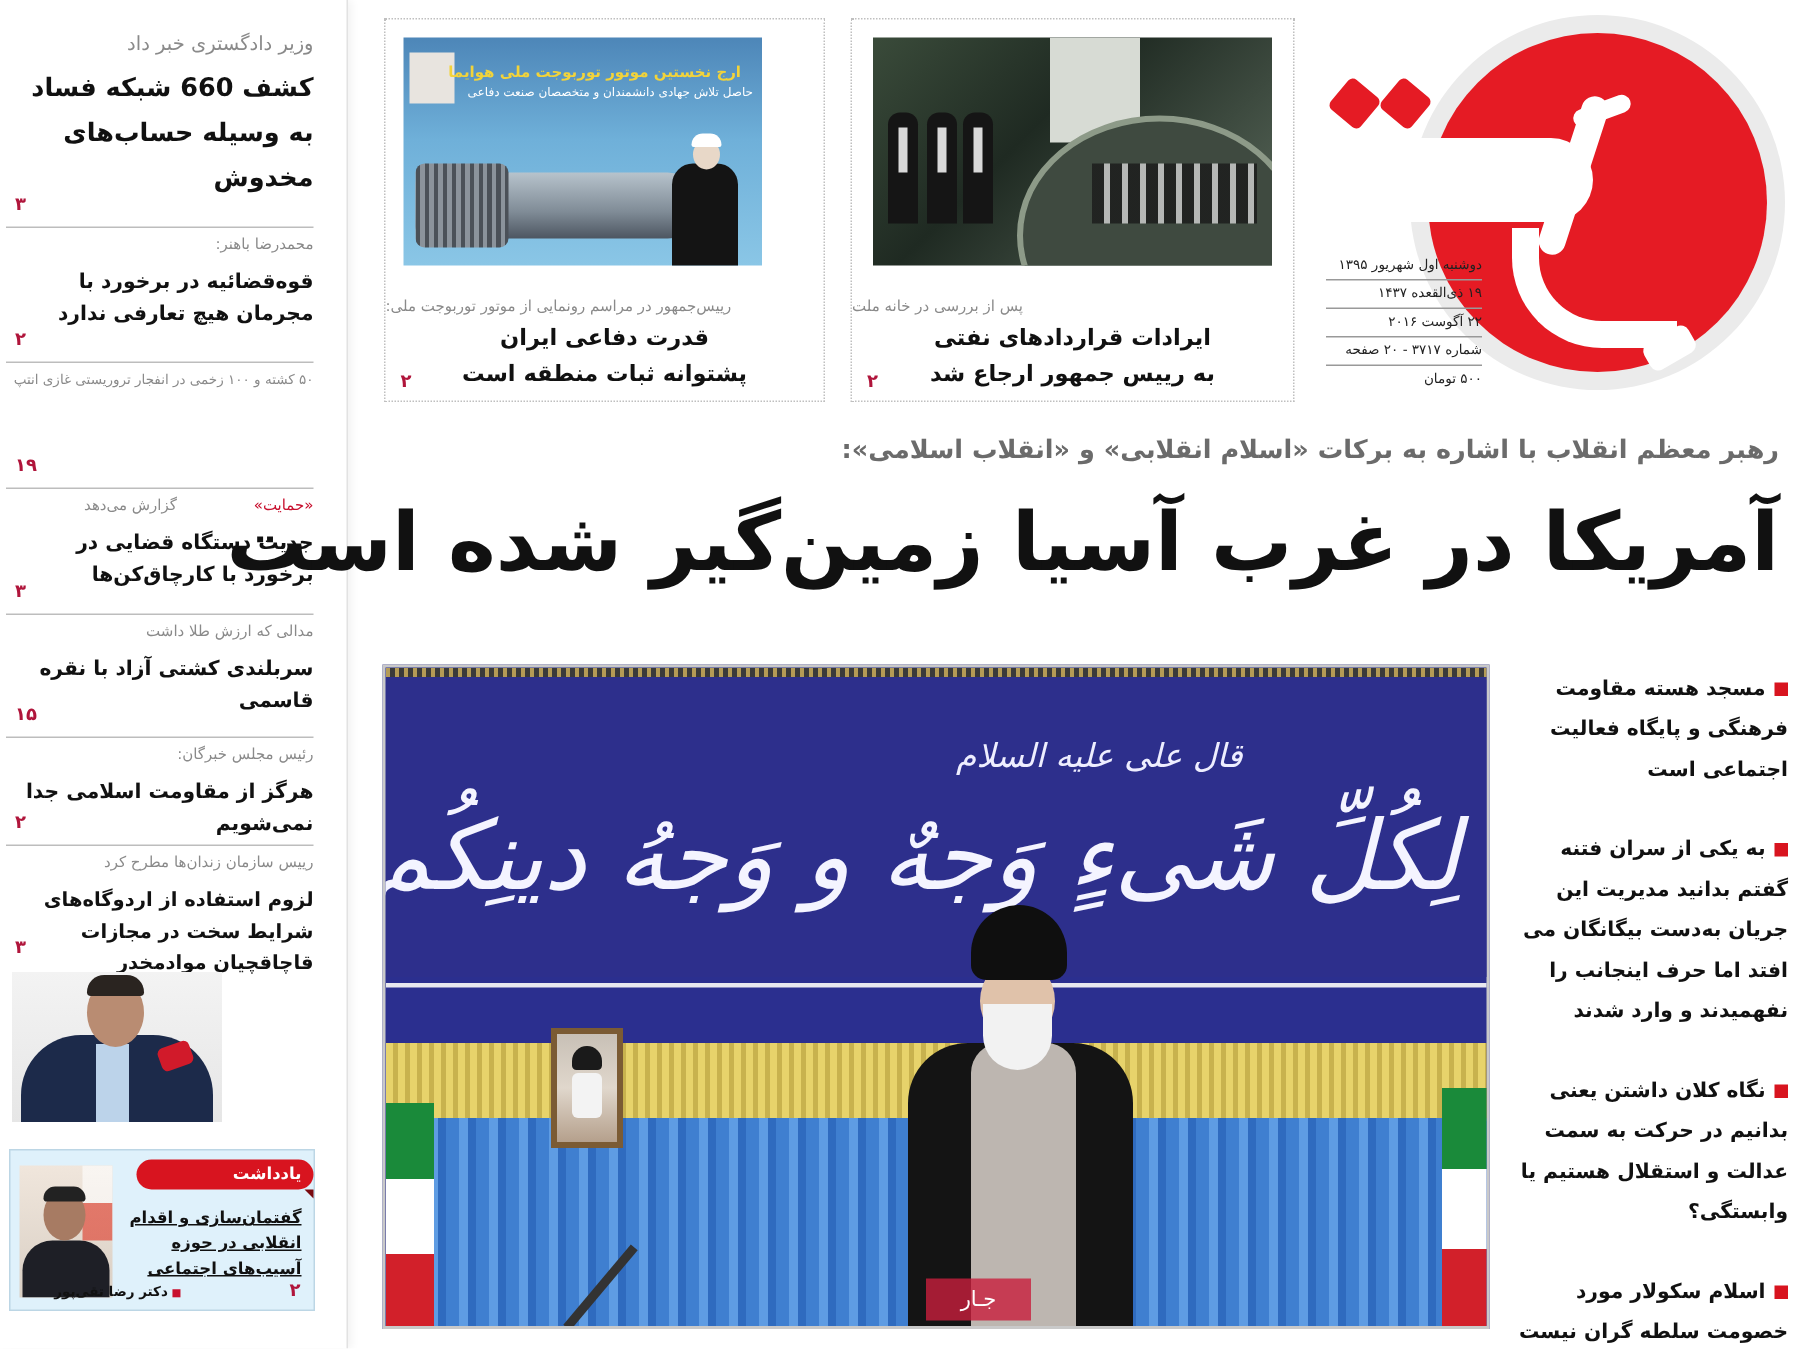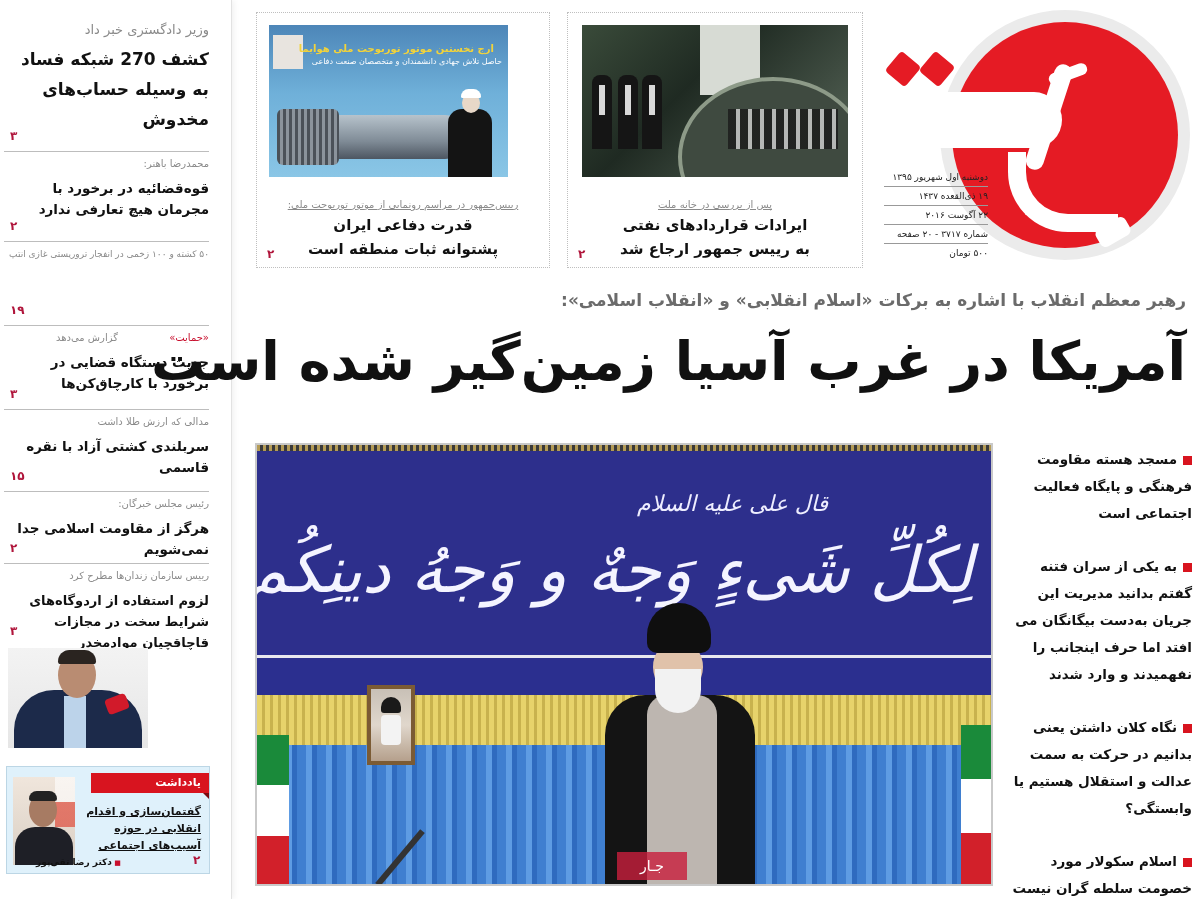--- a/index.html
+++ b/index.html
@@ -29,40 +29,40 @@
   .sb-photo .head { position:absolute; left:50px; top:4px; width:38px; height:46px; background:#b98c72; border-radius: 50%; }
   .sb-photo .hair { position:absolute; left:50px; top:2px; width:38px; height:14px; background:#2a2420; border-radius: 18px 18px 4px 4px; }
   .sb-photo .mic { position:absolute; left:98px; top:48px; width:22px; height:16px; background:#d11a2a; border-radius:4px; transform: rotate(-20deg); }
 
   .note-box {
     position: absolute; left: 6px; top: 766px; width: 204px; height: 108px;
     background: #dff1fb; border: 1px solid #bcd6e5;
   }
   .note-tag {
     position: absolute; right: 0; top: 6px; width: 118px; height: 20px;
-    background: #d8141f; color: #fff; font-size: 11px; font-weight: bold; padding-right: 8px; line-height: 20px; text-align: right;
+    background: #d8141f; color: #fff; font-size: 11px; font-weight: bold; padding-right: 8px; line-height: 20px; text-align: right; border-radius: 10px;
   }
   .note-tag:after { content:""; position:absolute; right:0; bottom:-6px; border-left: 6px solid transparent; border-top: 6px solid #7a0a10; }
   .note-photo { position:absolute; left:6px; top:10px; width:62px; height:88px; background: linear-gradient(180deg,#f0e6dc,#d9cfc4); overflow:hidden; }
   .note-photo .flag { position:absolute; right:0; top:0; width:20px; height:50px; background: linear-gradient(180deg,#fff 0 50%, #d32 50% 100%); opacity:.6; }
   .note-photo .suit { position:absolute; left:2px; bottom:0; width:58px; height:38px; background:#1e1f26; border-radius:20px 20px 0 0; }
   .note-photo .head { position:absolute; left:16px; top:16px; width:28px; height:34px; background:#a77b63; border-radius:50%; }
   .note-photo .hair { position:absolute; left:16px; top:14px; width:28px; height:10px; background:#222; border-radius:14px 14px 4px 4px; }
   .note-title { position:absolute; right:8px; top:36px; width:120px; font-size: 11px; font-weight:bold; text-align:right; line-height: 17px; color:#111;text-decoration:underline; }
   .note-author { position:absolute; right:88px; bottom:6px; font-size: 9px; font-weight:bold; color:#111; }
   .note-author:before { content:"■ "; color:#c8102e; font-size:7px; }
   .note-page-l { position:absolute; left:186px; bottom:6px; font-size:12px; color:#b0153b; font-weight:bold; }
 
   
   .card {
     position: absolute; top: 12px; height: 256px; background:#fff;
     border: 1px dotted #bfbfbf;
   }
   .card-photo { position: absolute; top: 12px; overflow: hidden; }
-  .card-kicker { position:absolute; width:100%; top: 186px; text-align:center; font-size: 10px; color:#8a8a8a;text-decoration:underline; }
+  .card-kicker { position:absolute; width:100%; top: 186px; text-align:left; font-size: 10px; color:#8a8a8a; }
   .card-title { position:absolute; width:100%; top: 200px; text-align:center; font-size: 15px; font-weight:bold; line-height: 24px; color:#111; }
   .card-page { position:absolute; left: 10px; bottom: 6px; font-size: 12px; color:#b0153b; font-weight:bold; }
 
   
   .p-def { left: 12px; width: 239px; height: 152px; background: linear-gradient(180deg,#4d86b8 0%, #6fb0d9 45%, #8ac6e6 100%); }
   .p-def .banner-t1 { position:absolute; right:14px; top:18px; font-size:10px; color:#f2d33a; font-weight:bold; }
   .p-def .banner-t2 { position:absolute; right:6px; top:32px; font-size:8px; color:#fff; }
   .p-def .engine { position:absolute; left:8px; top:90px; width:190px; height:44px; background: linear-gradient(180deg,#b7c3cc,#7f8b96 60%,#4d5661); border-radius: 8px 22px 22px 8px; }
   .p-def .engine2 { position:absolute; left:8px; top:84px; width:62px; height:56px; background: repeating-linear-gradient(90deg,#4b5158 0 3px,#8b939b 3px 6px); border-radius:6px; }
   .p-def .man { position:absolute; right:16px; top:84px; width:44px; height:70px; background:#141414; border-radius:14px 14px 0 0; }
@@ -128,21 +128,21 @@
   .bullets { position:absolute; right: 8px; top: 446px; width: 190px; }
   .bullet { position: relative; font-size: 13.5px; font-weight:bold; text-align: right; line-height: 27px; color:#111; margin-bottom: 26px; }
   .bullet .sq { display:inline-block; width:9px; height:9px; background:#d8141f; margin-left:6px; vertical-align: middle; }
 </style>
 </head>
 <body>
 
 <aside class="sidebar">
   <div class="sb-item" style="height:134px;">
     <div class="sb-kicker" style="font-size:13px;">وزیر دادگستری خبر داد</div>
-    <div class="sb-title big">کشف 270 شبکه فساد به وسیله حساب‌های مخدوش</div>
+    <div class="sb-title big">کشف 660 شبکه فساد به وسیله حساب‌های مخدوش</div>
     <div class="sb-page">۳</div>
   </div>
   <div class="sb-item" style="height:90px;">
     <div class="sb-kicker">محمدرضا باهنر:</div>
     <div class="sb-title">قوه‌قضائیه در برخورد با مجرمان هیچ تعارفی ندارد</div>
     <div class="sb-page">۲</div>
   </div>
   <div class="sb-item" style="height:84px;">
     <div class="sb-kicker" style="font-size:9px;">۵۰ کشته و ۱۰۰ زخمی در انفجار تروریستی غازی انتپ</div>
     <div class="sb-page">۱۹</div>

